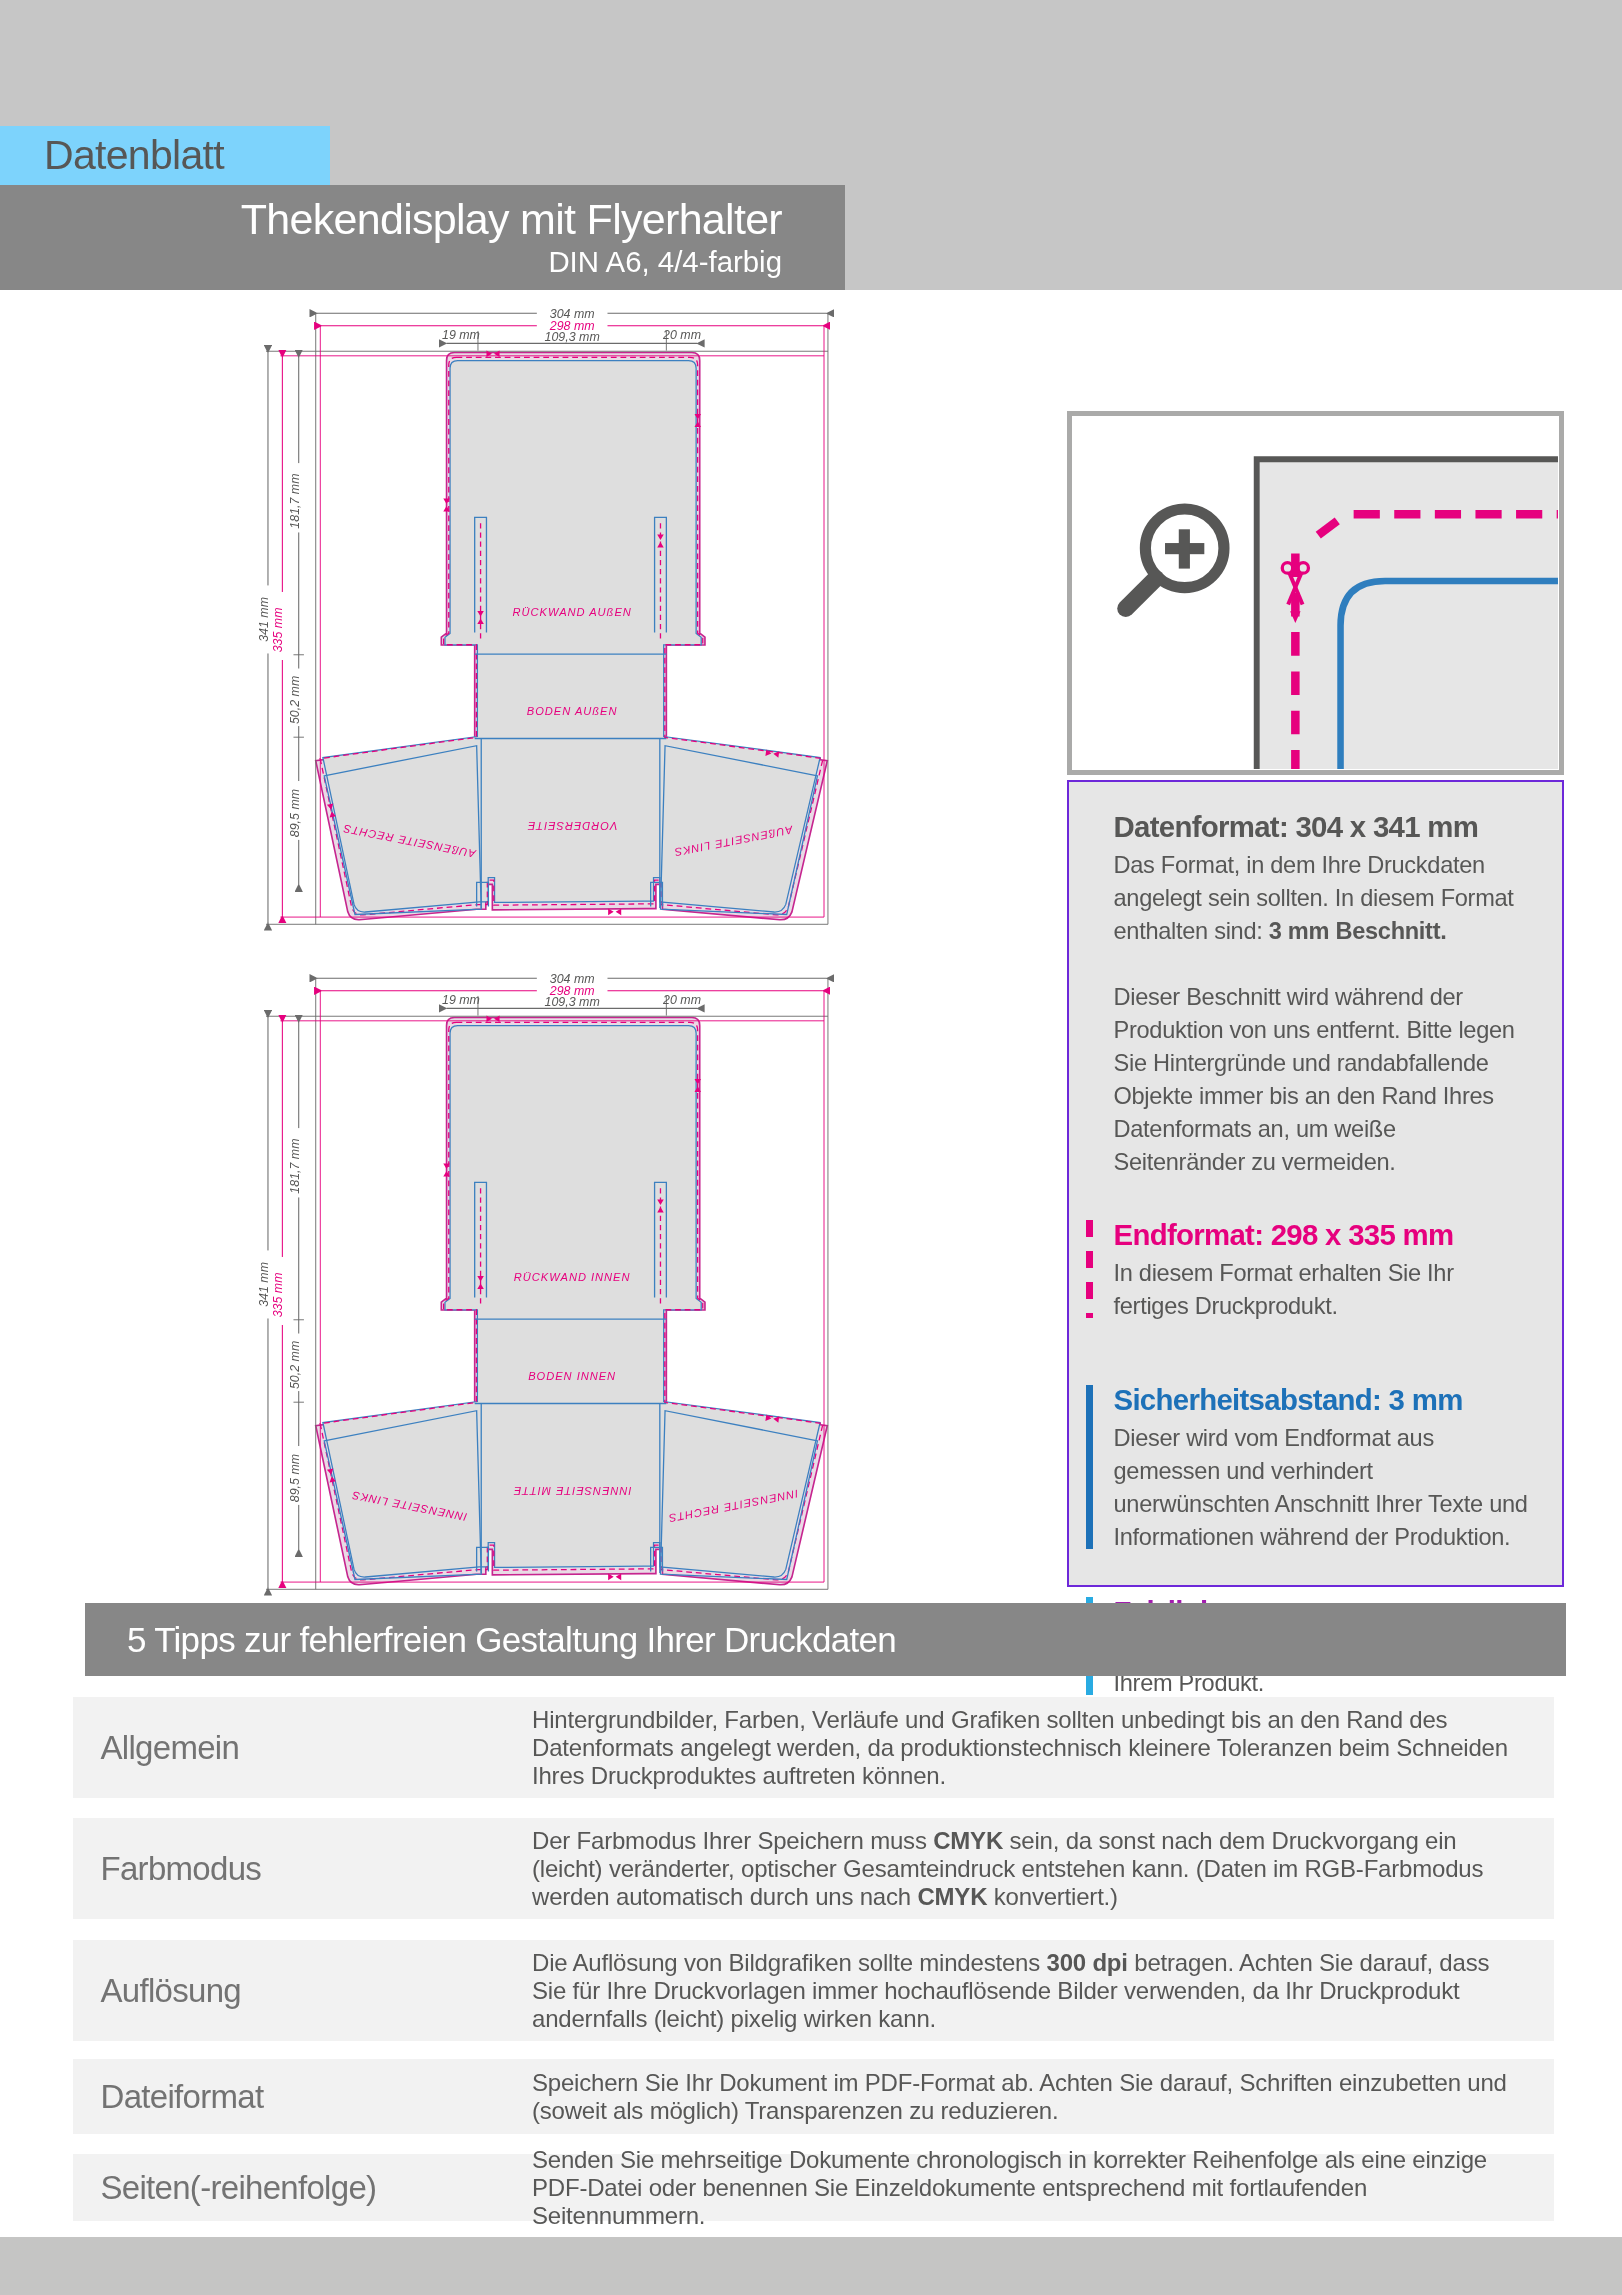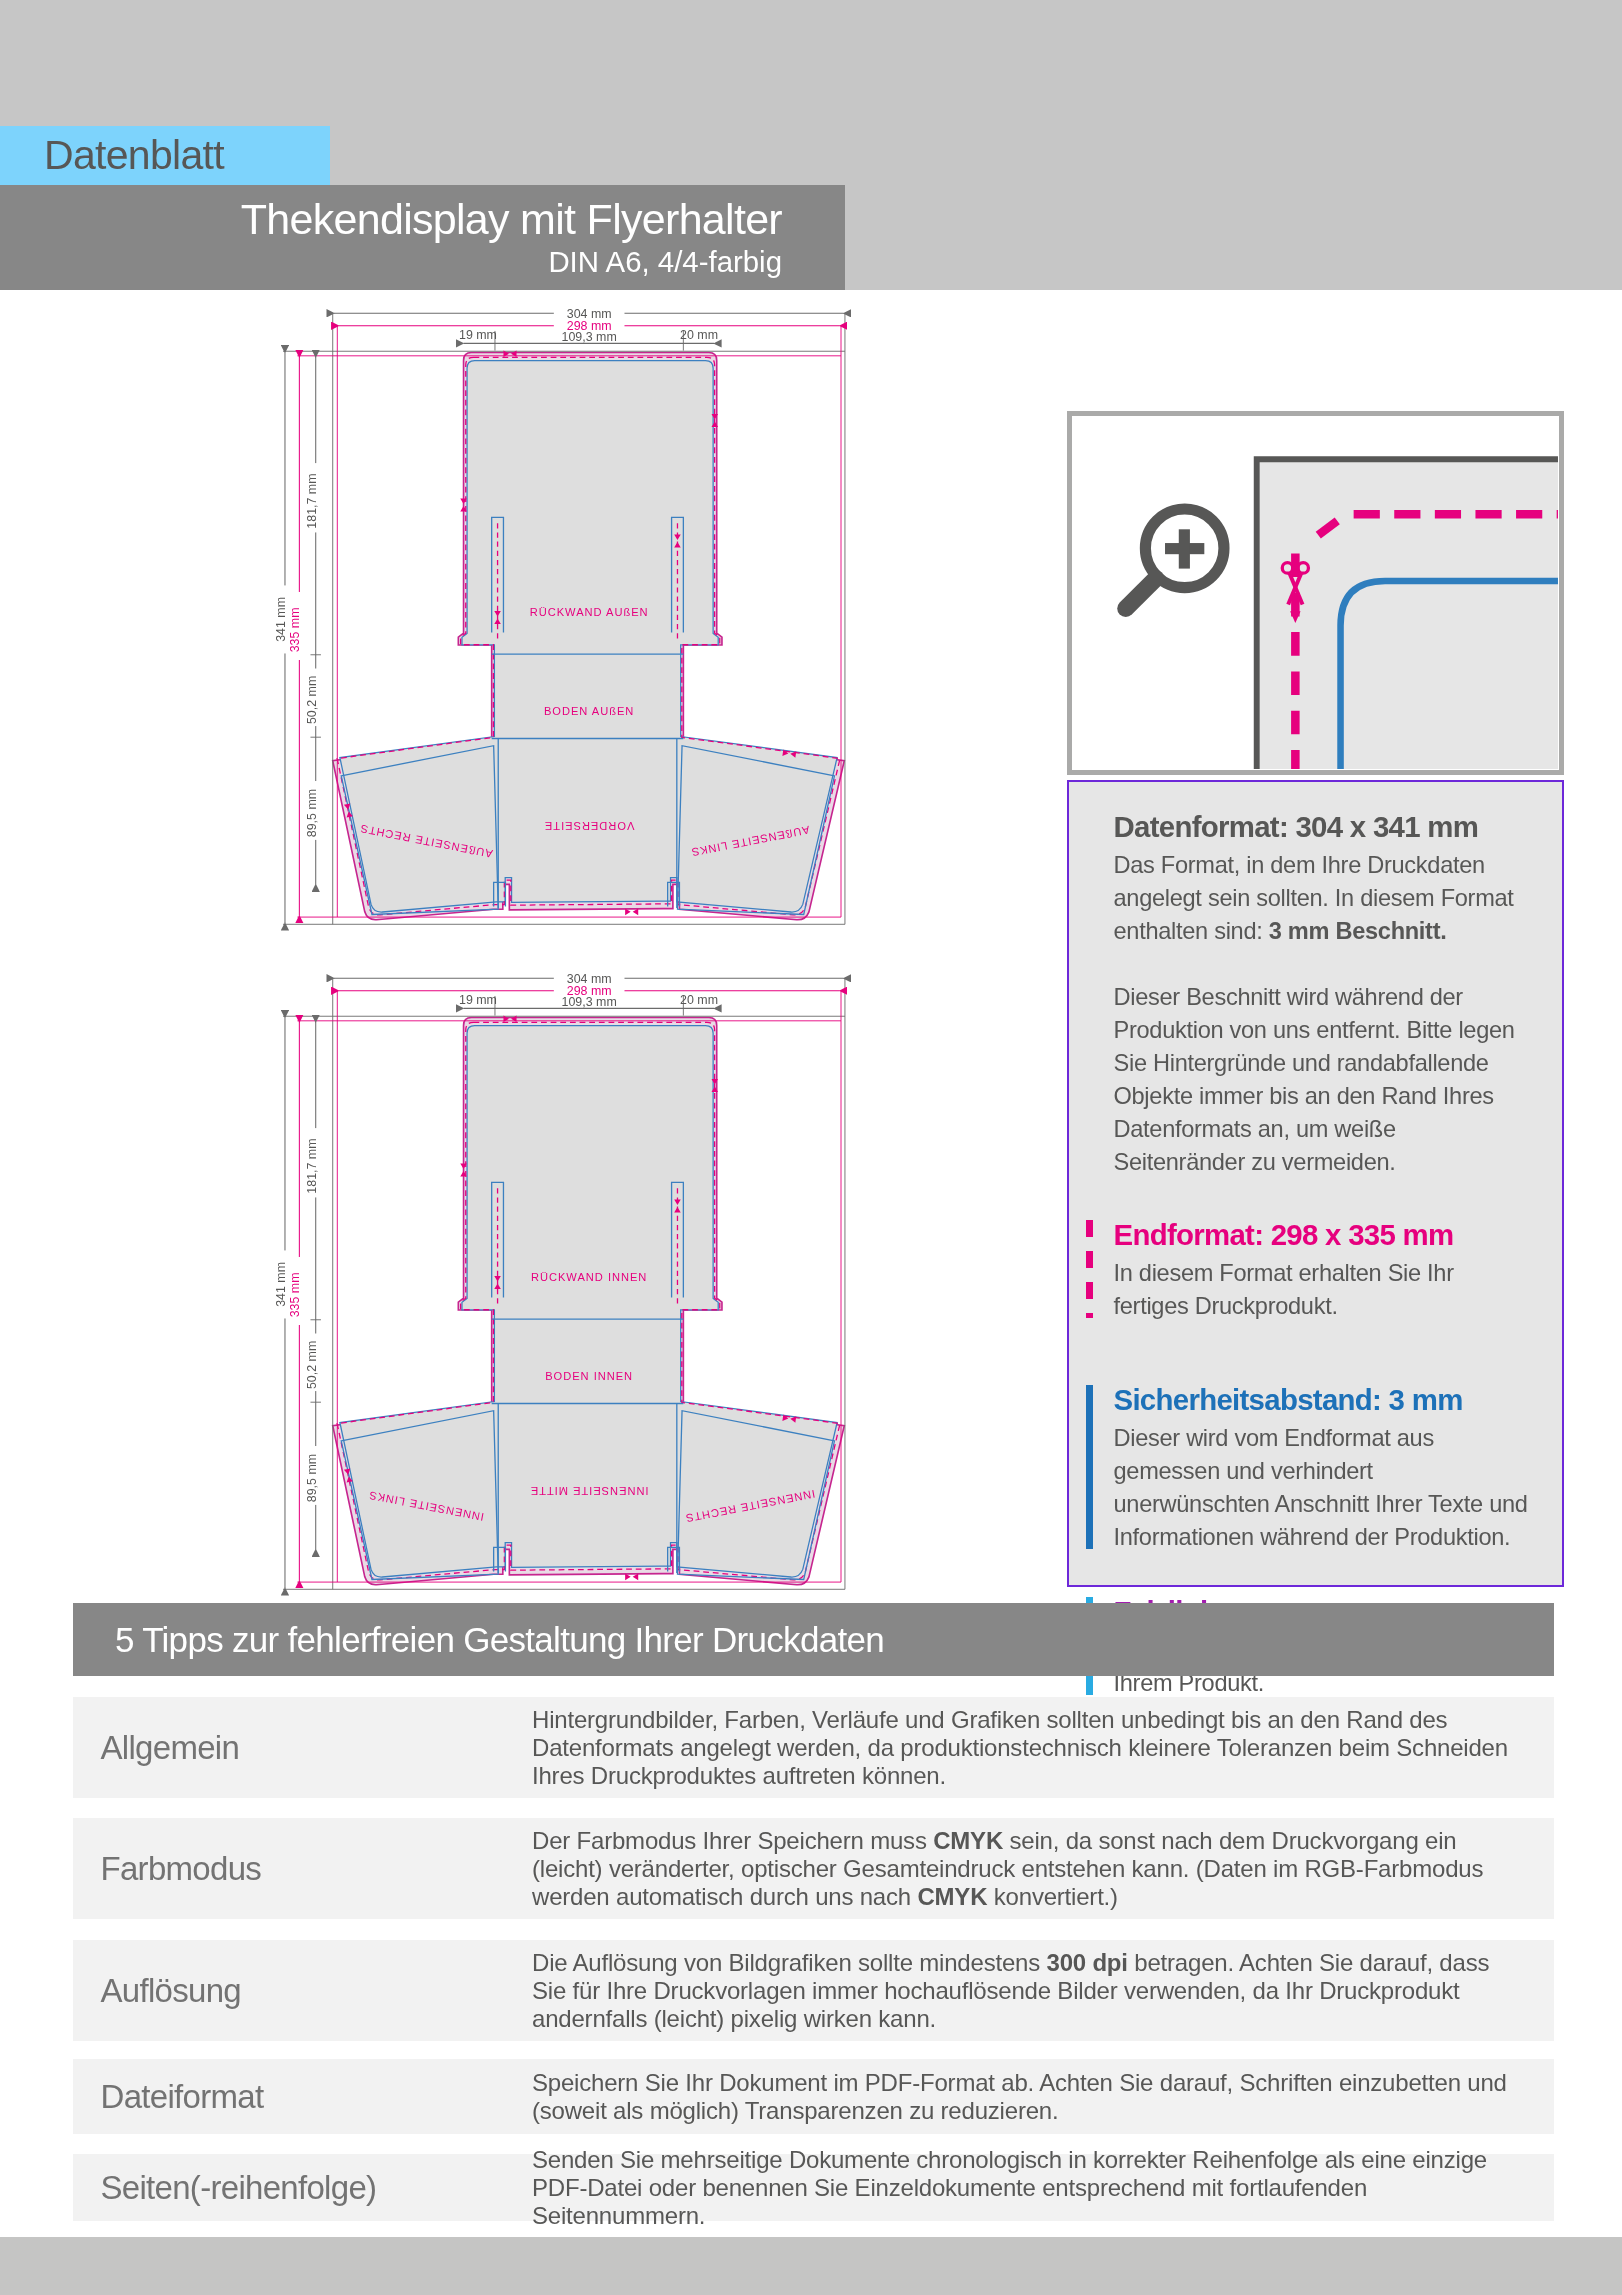--- a/index.html
+++ b/index.html
@@ -8,40 +8,40 @@
   
   .top-band{position:absolute;left:0;top:0;width:1623px;height:290px;background:#c6c6c6;}
   .datenblatt-box{position:absolute;left:0;top:126px;width:330px;height:59px;background:#7dd3fc;
       display:flex;align-items:center;}
   .datenblatt-box span{font-size:41px;letter-spacing:-0.7px;color:#575756;padding-left:44px;}
   .title-bar{position:absolute;left:0;top:185px;width:845px;height:105px;background:#878787;
       display:flex;flex-direction:column;justify-content:center;align-items:flex-end;padding-right:63px;box-sizing:border-box;}
   .title-bar .t1{font-size:43px;color:#fff;letter-spacing:-0.7px;line-height:48px;}
   .title-bar .t2{font-size:29.4px;color:#fff;letter-spacing:0;line-height:37px;}
   
-  .die-mount{position:absolute;left:266px;width:628px;height:645px;}
+  .die-mount{position:absolute;left:249px;width:628px;height:645px;font-style:italic;}
   #die-outer{top:294px;} #die-inner{top:959px;}
   svg text{font-family:"Liberation Sans", sans-serif;}
   
   .detail-box{position:absolute;left:1067px;top:411px;width:497px;height:364px;background:#ffffff;
       border:5.9px solid #aaaaa9;box-sizing:border-box;}
   
   .info-panel{position:absolute;left:1067px;top:780px;width:497px;height:807px;background:#e6e6e6;
       border:2px solid #6d28d9;box-sizing:border-box;padding:26px 34px 0 17px;}
   .blk{position:relative;margin-bottom:30px;padding-left:27.5px;}
   .blk .accent{position:absolute;left:0;top:3.9px;width:7.2px;}
   .blk h3{margin:0 0 3.9px 0;font-size:29.4px;line-height:37px;letter-spacing:-0.7px;}
   .blk p{margin:0;font-size:23.6px;line-height:33px;color:#575756;letter-spacing:-0.3px;}
   .blk p.gap{margin-top:33px;}
   .b{font-weight:bold;}
   .h-dark{color:#575756;} .h-mag{color:#e6007e;} .h-blue{color:#1d71b8;} .h-cyan{color:#a21caf;}
   .acc-dash{background:repeating-linear-gradient(#e6007e 0 17px, rgba(0,0,0,0) 17px 31px);}
   .acc-blue{background:#1d71b8;} .acc-cyan{background:#29abe2;}
   
-  .tips-bar{position:absolute;left:73px;top:1603px;width:1481px;height:73px;background:#878787;
+  .tips-bar{position:absolute;left:85px;top:1603px;width:1481px;height:73px;background:#878787;
       display:flex;align-items:center;}
   .tips-bar span{color:#fff;font-size:35px;letter-spacing:-0.7px;padding-left:42px;}
   .tip-row{position:absolute;left:73px;width:1481px;background:#f2f2f2;}
   .tip-row .lab{position:absolute;left:27.5px;top:0;bottom:0;display:flex;align-items:center;
       font-size:33px;letter-spacing:-0.7px;color:#737373;}
   .tip-row .txt{position:absolute;left:459px;right:26px;top:0;bottom:0;display:flex;align-items:center;}
   .tip-row .txt p{margin:0;font-size:24px;line-height:28px;color:#575756;letter-spacing:-0.2px;}
   
   .footer-bar{position:absolute;left:0;top:2237px;width:1623px;height:59px;background:#c5c5c4;}
 </style>

